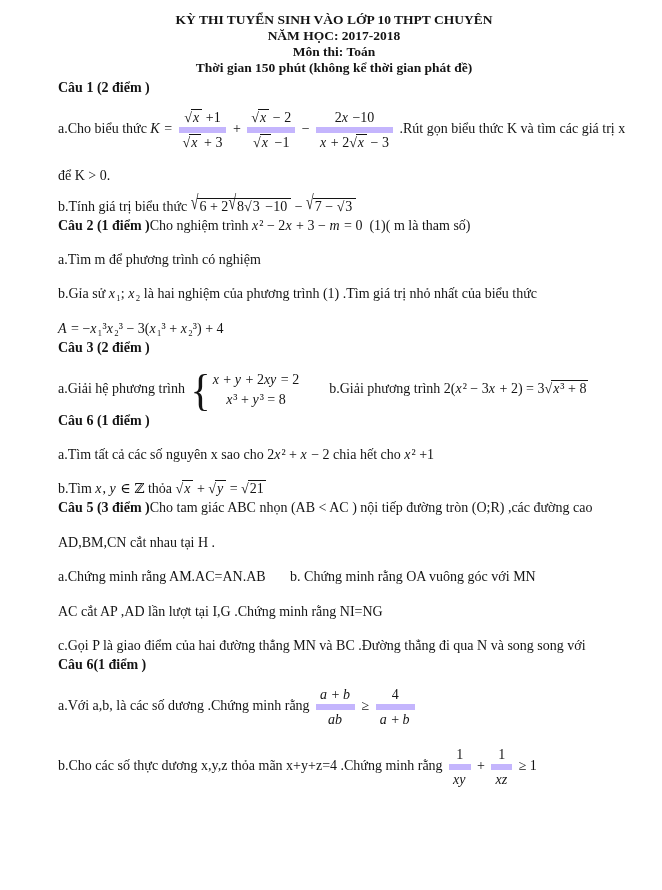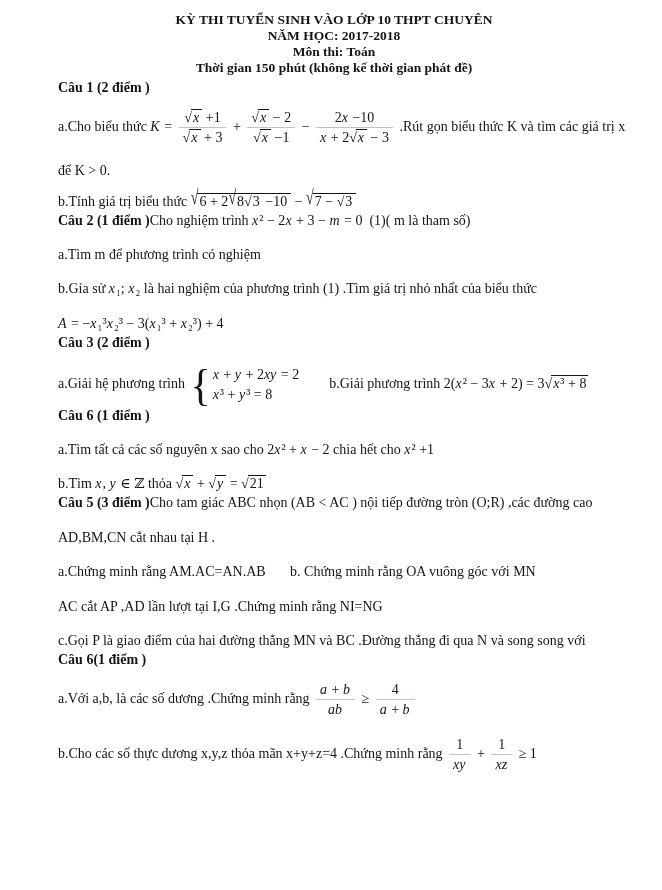--- a/index.html
+++ b/index.html
@@ -21,31 +21,31 @@
   .h {}
   .p {margin-top:15px;}
   .p2{margin-top:16px;font-family:Liberation Serif, serif;}
   .f {margin-top:12px;}
   .f2{margin-top:18px;}
   .tb{font-weight:bold;}
   .mm i{font-style:italic;padding-right:1px;}
   
   .fr{display:inline-flex;flex-direction:column;text-align:center;
       vertical-align:middle;margin:0 3px;line-height:17px;}
-  .fn{border-bottom:1px solid #c4b5fd;padding:0 4px 1px;}
+  .fn{border-bottom:6px solid #c4b5fd;padding:0 4px 1px;}
   .fd{padding:1px 4px 0;}
   
   .sq{white-space:nowrap;}
   .sq .rs{letter-spacing:-1px;}
   .sq .rb{border-top:1px solid #141414;padding:0 2px;}
   .sq:has(.sq) > .rs{display:inline-block;transform:scaleY(1.45);transform-origin:center bottom;}
   
   .cases{display:inline-flex;align-items:center;vertical-align:middle;margin:0 2px;}
   .cb{font-size:42px;font-weight:400;line-height:1;margin-right:2px;transform:scaleY(1.05);}
-  .cr{display:inline-flex;flex-direction:column;line-height:20px;}
+  .cr{display:inline-flex;flex-direction:column;align-items:center;line-height:20px;}
 </style>
 </head>
 <body>
 
 <div class="page">
 
   <div class="header">
     <div class="h-col h-right">
       <div>KỲ THI TUYỂN SINH VÀO LỚP 10 THPT CHUYÊN</div>
       <div>NĂM HỌC: 2017-2018</div>

